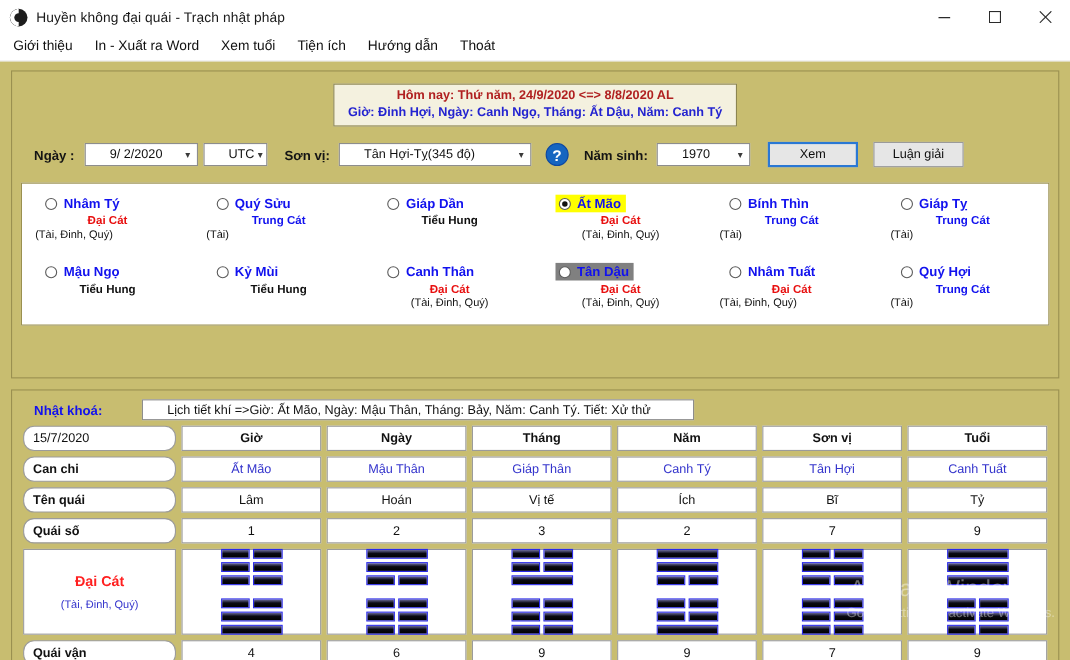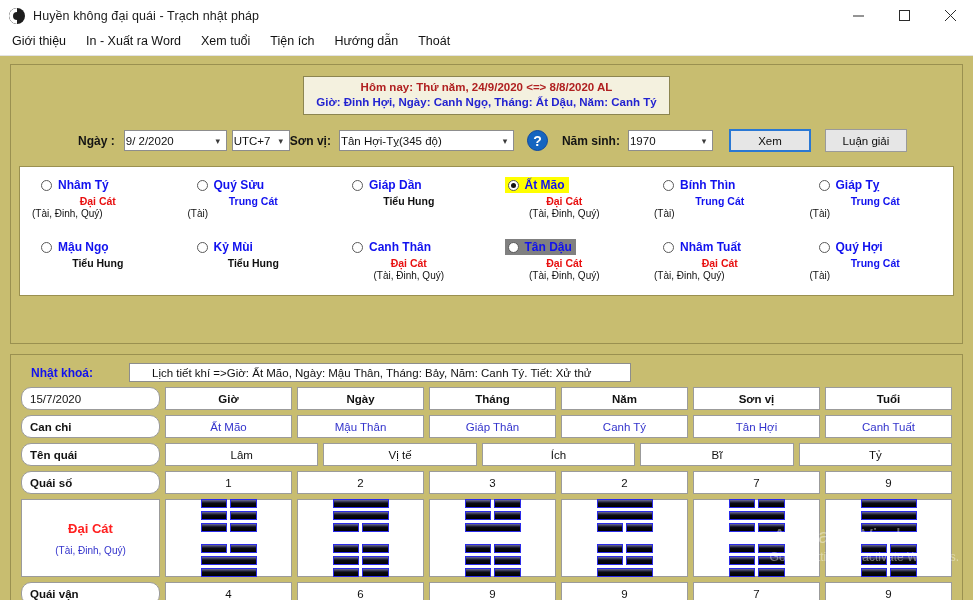--- a/index.html
+++ b/index.html
@@ -91,31 +91,30 @@
     text-align: center;
     line-height: 15px;
   }
   .banner-l1 { font-size: 11.5px; color: #b02020; font-weight: bold; }
   .banner-l2 { font-size: 11.5px; color: #2323d0; font-weight: bold; }
 
   .controls {
     display: flex; align-items: center;
     margin-top: 14px; padding-left: 12px;
     gap: 0px;
-    justify-content: center;
   }
   .lbl { font-size: 12px; font-weight: bold; color: #141414; }
 
   .combo {
     background: #ffffff;
     border: 1px solid #8d8d8d;
     height: 21px;
     display: flex; align-items: center;
     font-size: 11.5px; color: #111;
-    padding-left: 1px;
+    padding-left: 22px;
     position: relative;
   }
   .combo .cv { flex: 1 1 auto; white-space: nowrap; overflow: hidden; }
   .combo .chev {
     width: 16px; height: 100%;
     display: flex; align-items: center; justify-content: center;
     color: #3a3a3a; font-size: 9px;
   }
   .combo-date { width: 103px; margin-left: 9px; }
   .combo-tz { width: 58px; margin-left: 5px; }
@@ -314,21 +313,21 @@
         <div class="combo combo-date">
           <span class="cv">9/  2/2020</span>
           <span class="chev">▾</span>
         </div>
 
         <div class="combo combo-tz">
           <span class="cv">UTC+7</span>
           <span class="chev">▾</span>
         </div>
 
-        <div class="lbl" style="">Sơn vị:</div>
+        <div class="lbl" style="margin-left:16px">Sơn vị:</div>
 
         <div class="combo combo-sonvi">
           <span class="cv">Tân Hợi-Tỵ(345 độ)</span>
           <span class="chev">▾</span>
         </div>
 
         <div class="help-icon">?</div>
 
         <div class="lbl">Năm sinh:</div>
 
@@ -464,20 +463,21 @@
             <div class="cell cN blue">Ất Mão</div>
             <div class="cell cN blue">Mậu Thân</div>
             <div class="cell cN blue">Giáp Thân</div>
             <div class="cell cN blue">Canh Tý</div>
             <div class="cell cN blue">Tân Hợi</div>
             <div class="cell cN blue">Canh Tuất</div>
           </div>
         <div class="grow" id="row-tenquai">
             <div class="cell c0 bold left">Tên quái</div>
             <div class="cell cN">Lâm</div>
+            <div class="cell cN">Hoán</div>
             <div class="cell cN">Vị tế</div>
             <div class="cell cN">Ích</div>
             <div class="cell cN">Bĩ</div>
             <div class="cell cN">Tỷ</div>
           </div>
         <div class="grow" id="row-quaiso">
             <div class="cell c0 bold left">Quái số</div>
             <div class="cell cN">1</div>
             <div class="cell cN">2</div>
             <div class="cell cN">3</div>

